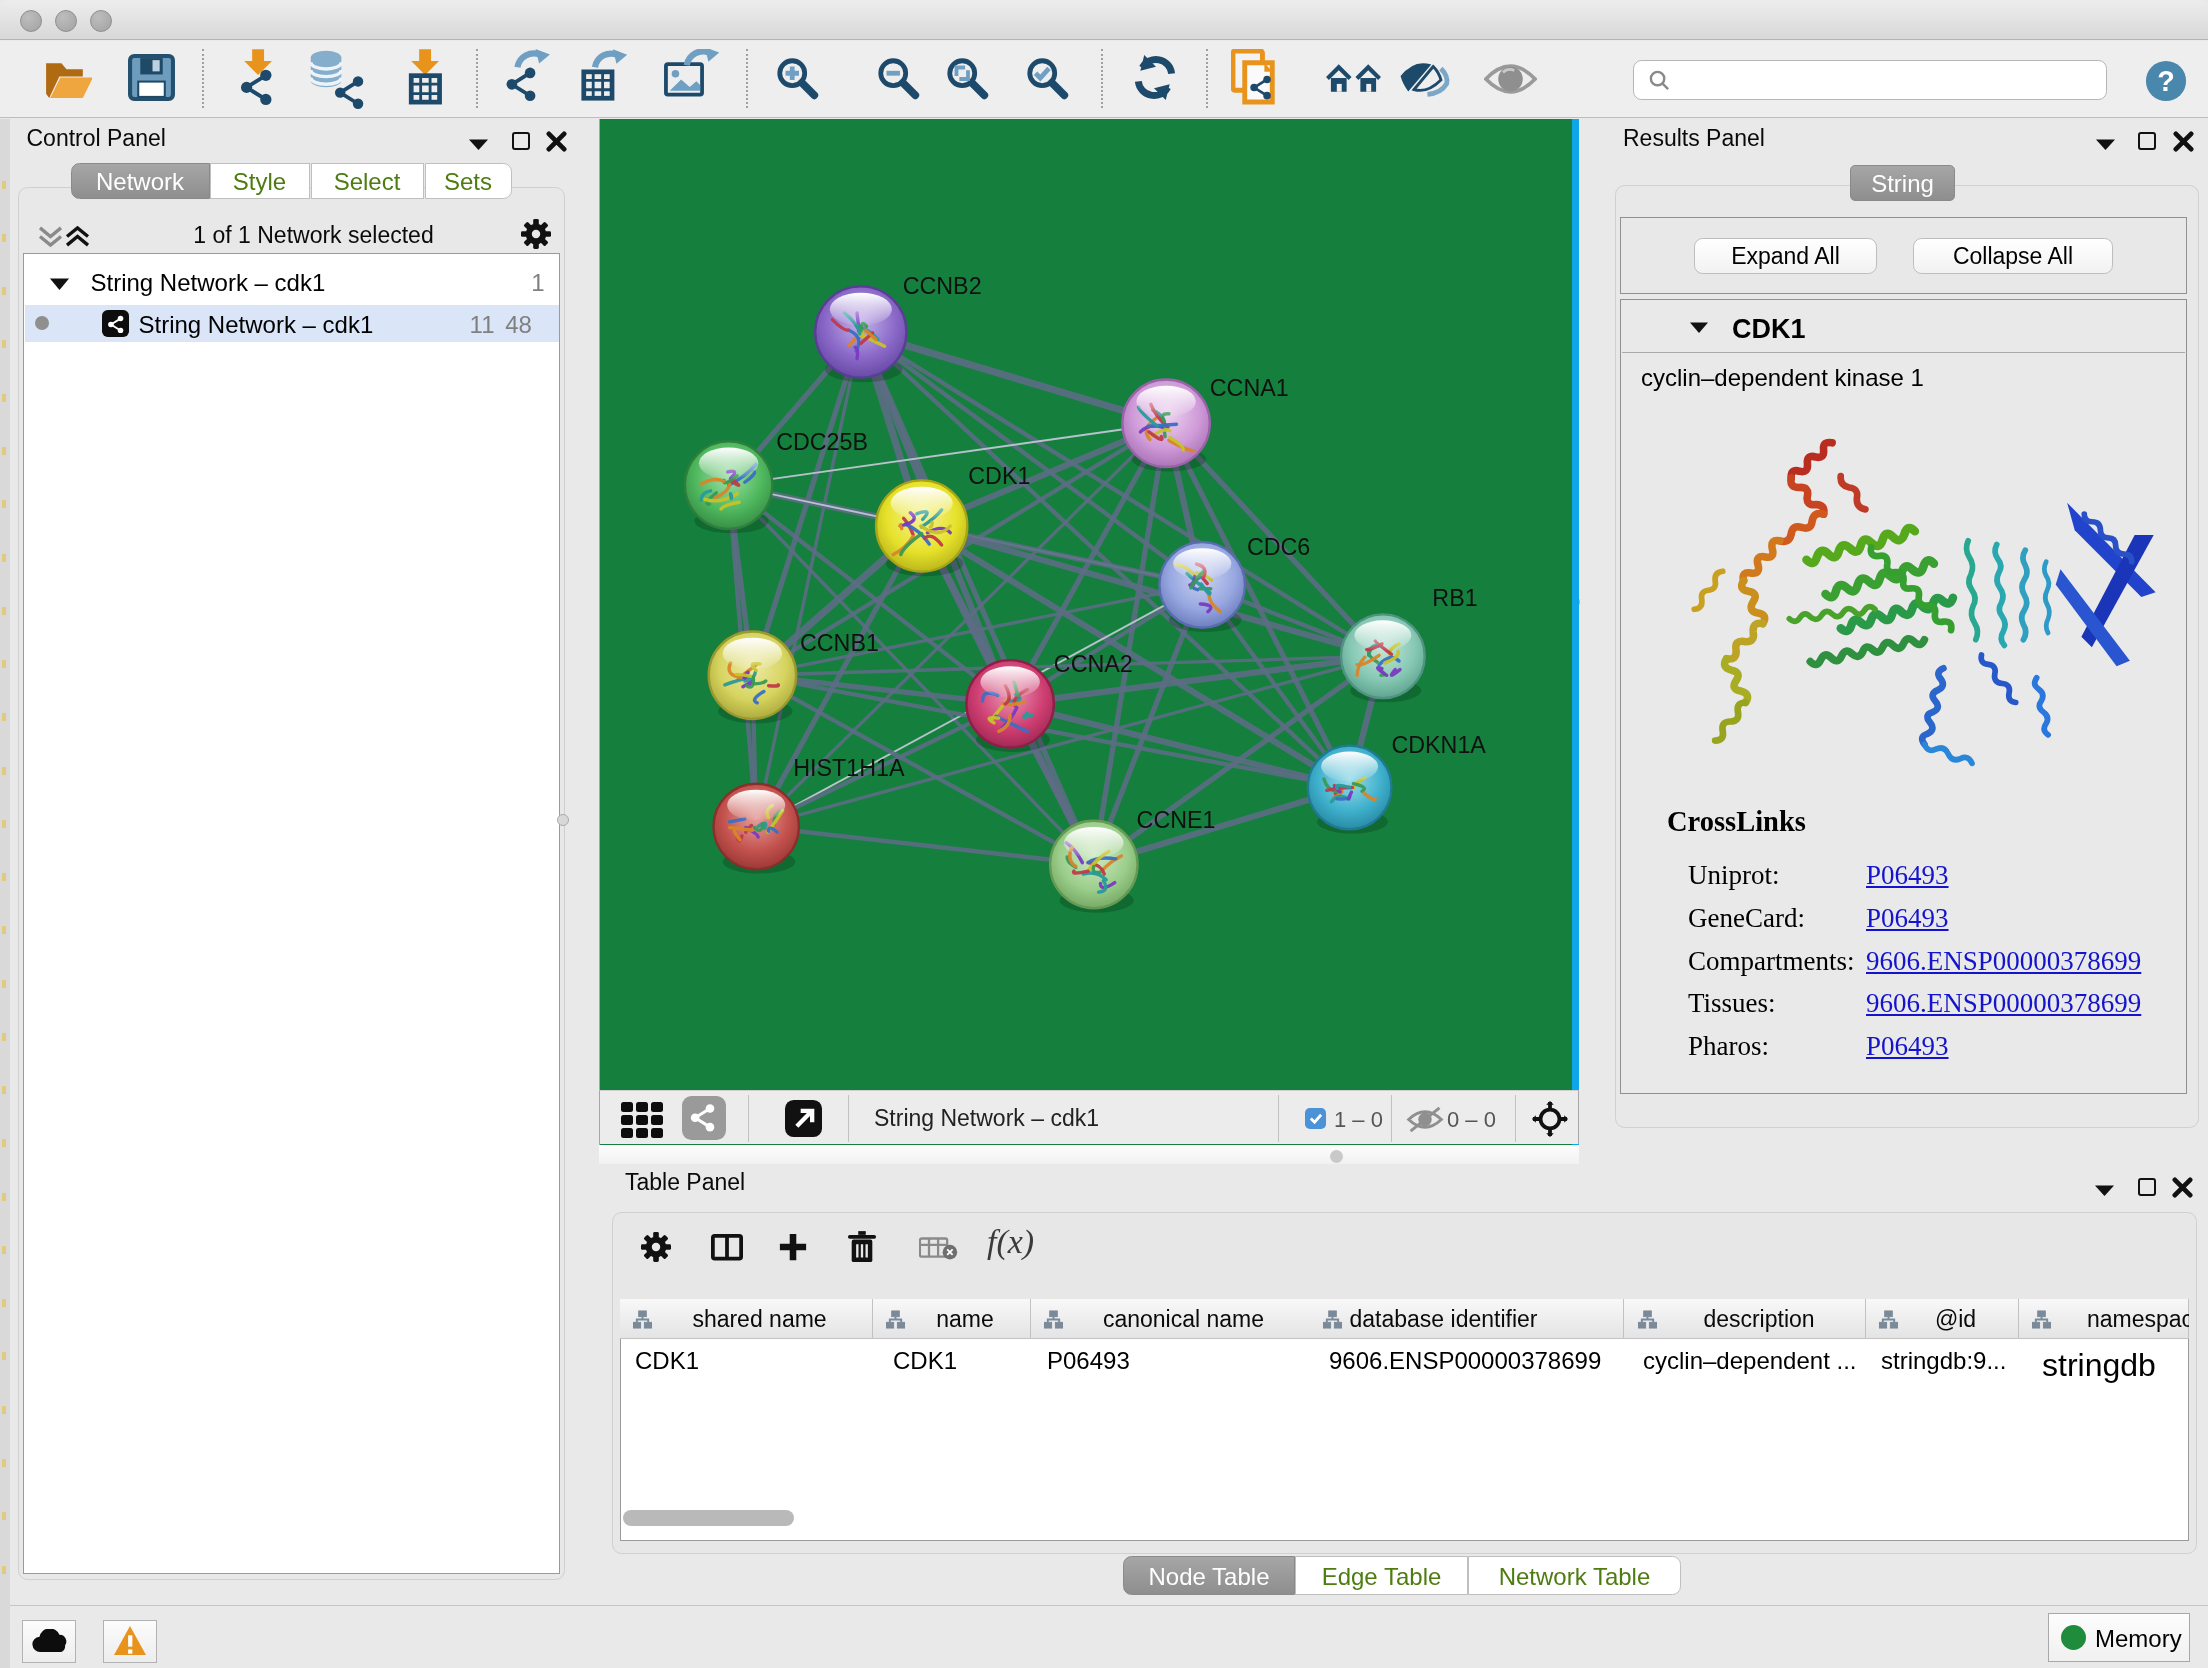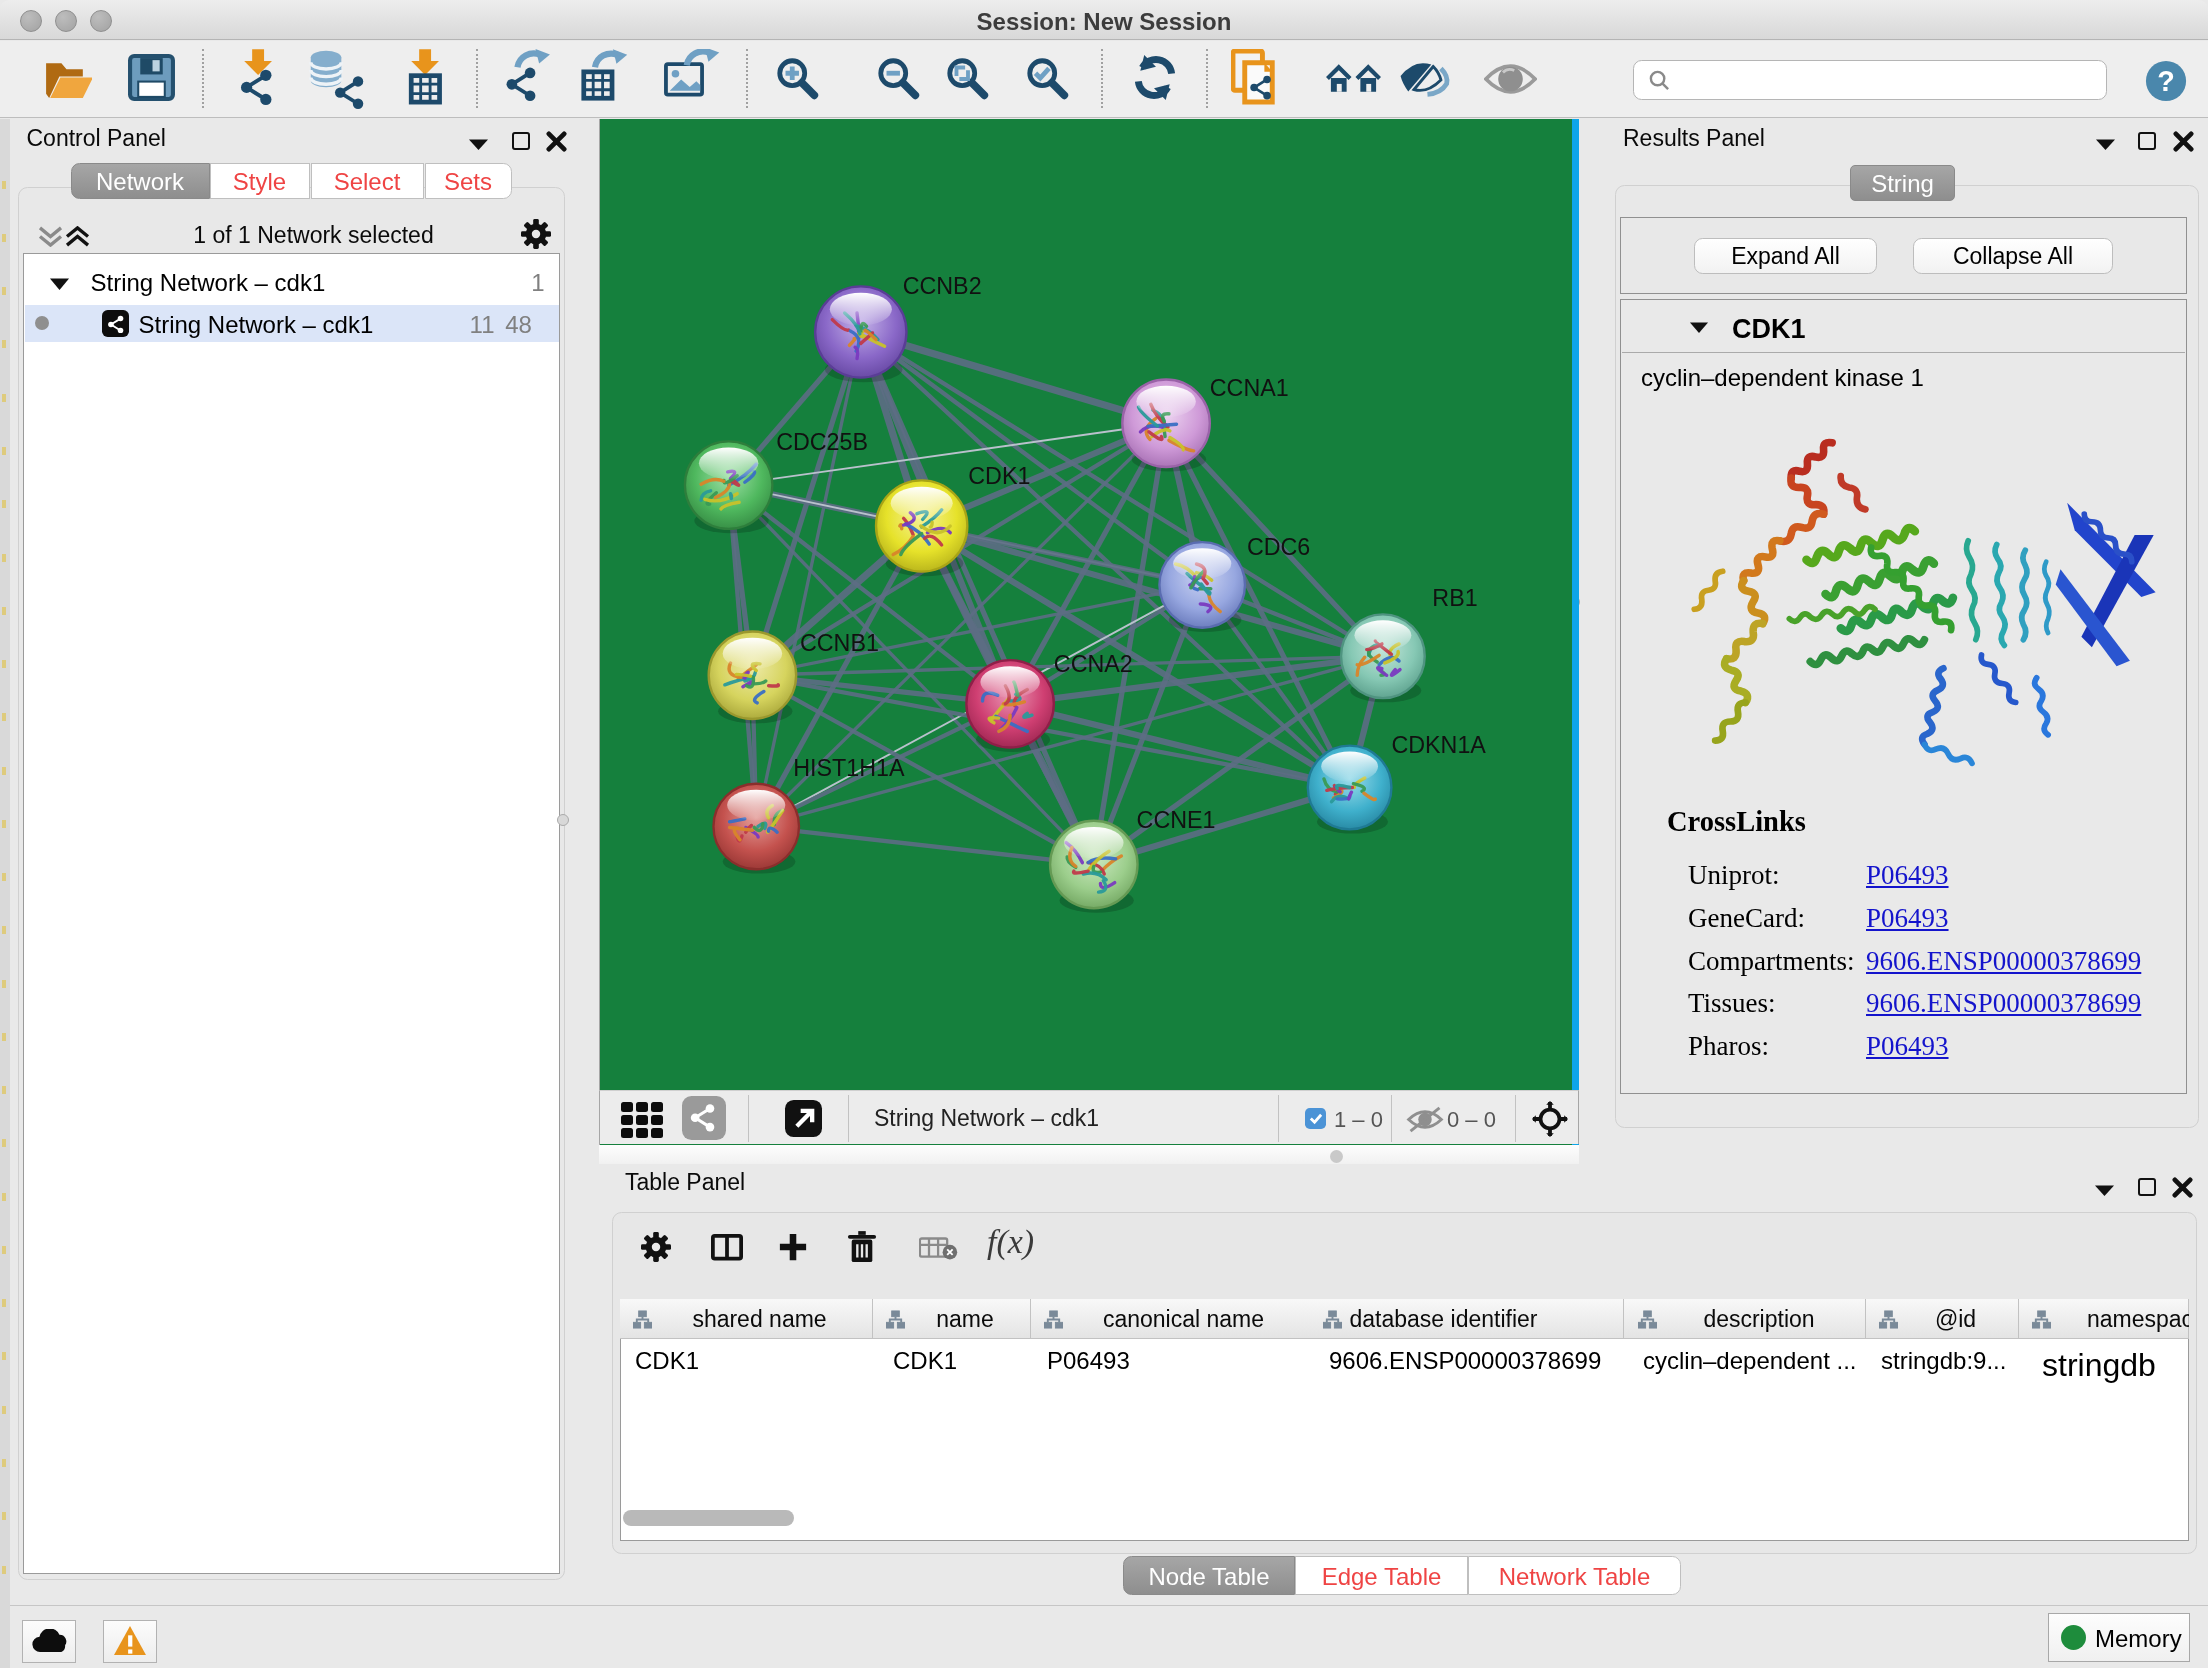--- a/index.html
+++ b/index.html
@@ -3,41 +3,40 @@
 *{margin:0;padding:0;box-sizing:border-box}
 html,body{width:2208px;height:1668px;background:#e9e9e9;font-family:"Liberation Sans",sans-serif;overflow:hidden;position:relative}
 .abs{position:absolute}
 .ic{position:absolute}
 #titlebar{position:absolute;left:0;top:0;width:2208px;height:40px;background:linear-gradient(#ededed,#d8d8d8);border-bottom:1px solid #b4b4b4;border-radius:9.5px 9.5px 0 0}
 #title{position:absolute;width:100%;text-align:center;top:7.6px;font-size:24px;font-weight:bold;color:#3c3c3c}
 .tl{position:absolute;top:9.5px;width:22px;height:22px;border-radius:50%;background:radial-gradient(circle at 35% 30%,#bdbdbd,#a2a2a2);border:1px solid #8f8f8f}
 #toolbar{position:absolute;left:0;top:41px;width:2208px;height:77px;background:#eeeeee;border-bottom:1px solid #bdbdbd}
 .tsep{position:absolute;top:49px;height:59px;width:0;border-left:2.4px dotted #a0a0a0}
 .ptitle{font-size:23px;color:#0a0a0a}
-.tab{position:absolute;border:1px solid #bfbfbf;background:#fff;color:#ef4444;text-align:center;font-size:24px}
+.tab{position:absolute;border:1px solid #bfbfbf;background:#fff;color:#4d7c0f;text-align:center;font-size:24px}
 .tabsel{background:linear-gradient(#a6a6a6,#8e8e8e);color:#fff;border-color:#8a8a8a}
 #cpanel{position:absolute;left:9.5px;top:119px;width:588px;height:1487px;background:#e9e9e9}
 #rpanel{position:absolute;left:1580px;top:119px;width:629px;height:1046px;background:#e9e9e9}
 #netview{position:absolute;left:599px;top:119px;width:980px;height:1027px;background:#15803d;border-left:1px solid #a6a6a6;border-right:7px solid #0ea5e9}
 #netbar{position:absolute;left:599px;top:1090px;width:980px;height:54px;background:#ececec;border-top:1px solid #cfcfcf;border-left:1px solid #a6a6a6;border-right:1px solid #a6a6a6}
 #splitstrip{position:absolute;left:599px;top:1145px;width:980px;height:19px;background:linear-gradient(#fdfdfd,#f1f1f1)}
 #tpanel{position:absolute;left:599px;top:1164px;width:1609px;height:441px;background:#e9e9e9}
 .roundbox{position:absolute;border:1px solid #d0d0d0;border-radius:9.5px;background:#e8e8e8}
 .btn{position:absolute;background:linear-gradient(#ffffff,#f2f2f2);border:1px solid #bdbdbd;border-radius:8.6px;text-align:center;font-size:23px;color:#000}
 .serif{font-family:"Liberation Serif",serif}
 a.lnk{color:#1414cc;text-decoration:underline}
 .gtxt{color:#808080}
 #statusline{position:absolute;left:0;top:1605px;width:2208px;height:0;border-top:1px solid #c6c6c6}
 .sqbtn{position:absolute;background:linear-gradient(#fcfcfc,#ededed);border:1.9px solid #b2b2b2}
 </style></head><body>
 <div id="titlebar">
     <div class="tl" style="left:20px"></div>
     <div class="tl" style="left:55px"></div>
     <div class="tl" style="left:90px"></div>
-    <div id="title">Session: New Session</div>
   </div>
 <div id="toolbar"></div>
 <div class="tsep" style="left:202px"></div>
 <div class="tsep" style="left:476px"></div>
 <div class="tsep" style="left:746px"></div>
 <div class="tsep" style="left:1101px"></div>
 <div class="tsep" style="left:1206px"></div>
 <svg class="ic" style="left:41px;top:53px" width="51" height="51" viewBox="0 0 50 50">
     <path d="M5 10 h15 l5 6 h16 v7 H18 L8 44 5 40z" fill="#b06a12"></path>
     <path d="M9 44 L19 24 h32 L41 44 z" fill="#f0a63e"></path>

